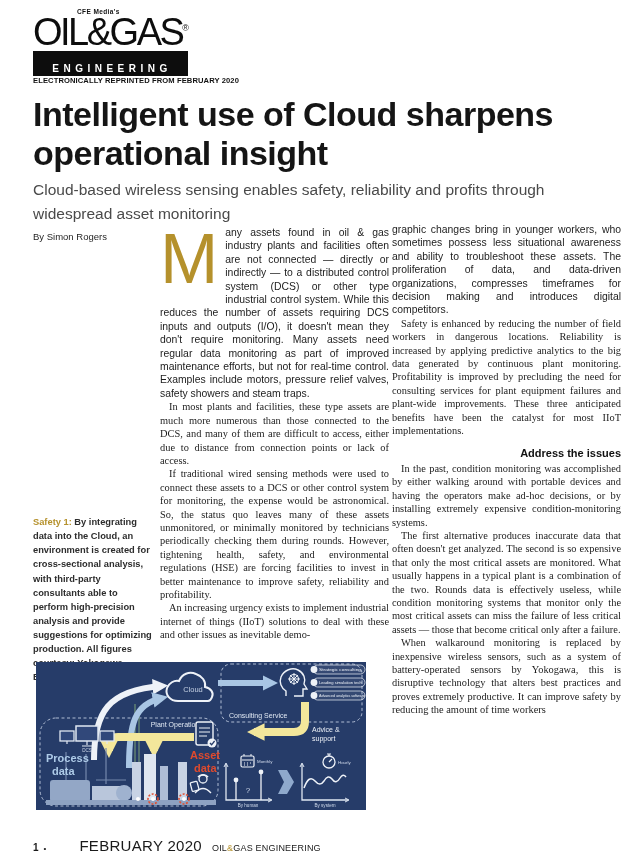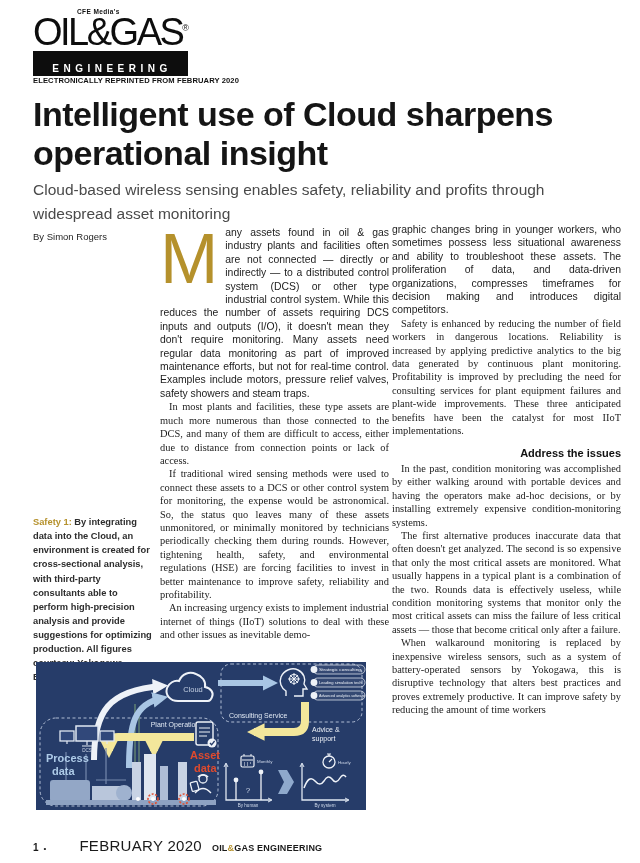--- a/index.html
+++ b/index.html
@@ -32,21 +32,21 @@
   .caption{position:absolute;left:33px;top:515px;width:121px;font-size:9.3px;line-height:1.52;
            font-weight:bold;color:#2d2d2d;}
   .cap-label{color:#b5912c;}
   
   .figure-wrap{position:absolute;left:36px;top:662px;width:296px;height:148px;}
   
   .footer{position:absolute;left:33px;top:837px;font-size:9px;color:#1a1a1a;white-space:nowrap;}
   .ft-page{font-weight:bold;font-size:10px;}
   .ft-sep{margin:0 5px;font-size:8px;}
   .ft-date{font-size:15px;letter-spacing:.3px;margin-left:28px;}
-  .ft-brand{font-weight:bold;font-size:9px;margin-left:10px;letter-spacing:.2px;}
+  .ft-brand{font-weight:normal;font-size:9px;margin-left:10px;letter-spacing:.2px;}
   .ft-amp{color:#b5912c;}
 </style>
 </head>
 <body>
 
 <div class="masthead">
   <div class="mh-tagline">CFE Media's</div>
   <div class="mh-main"><span>OIL&amp;GAS</span><span class="mh-reg">®</span></div>
   <div class="mh-bar">ENGINEERING</div>
   <div class="mh-reprint">ELECTRONICALLY REPRINTED FROM FEBRUARY 2020</div>

